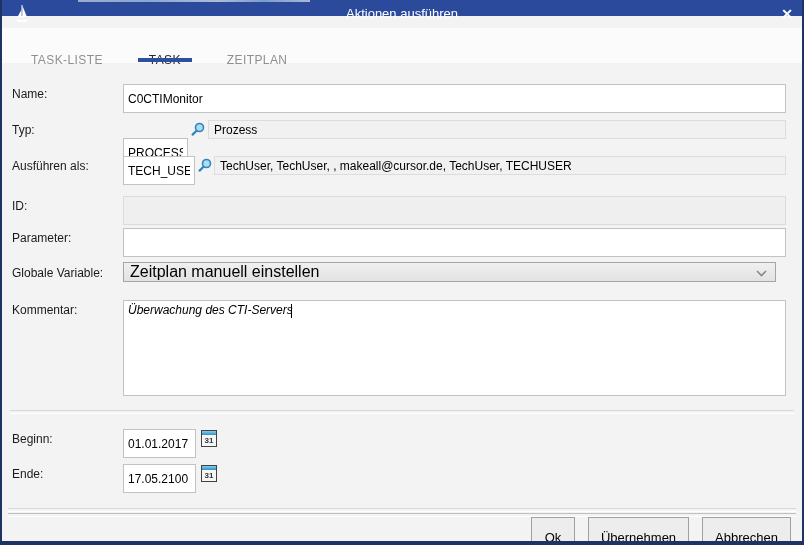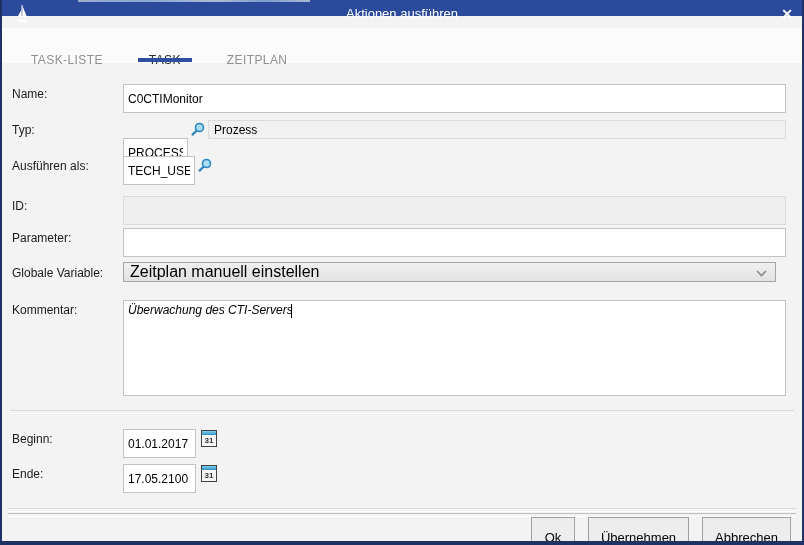--- a/index.html
+++ b/index.html
@@ -91,20 +91,21 @@
     <line x1="5.5" y1="8.8" x2="1.6" y2="12.6" stroke="#2e86c1" stroke-width="2.2" stroke-linecap="round"></line>
   </svg>
   <div class="rofield" style="top:120px;left:208px;width:578px">Prozess</div>
 
   <div class="lbl" style="top:159px">Ausführen als:</div>
   <input class="field" style="top: 156px; left: 123px; width: 72px;" type="text" value="TECH_USER">
   <svg class="lookup-icon" style="top:158px;left:198px" viewBox="0 0 14 14">
     <circle cx="8.5" cy="5.5" r="4" fill="#aadcf2" stroke="#2e86c1" stroke-width="1.6"></circle>
     <line x1="5.5" y1="8.8" x2="1.6" y2="12.6" stroke="#2e86c1" stroke-width="2.2" stroke-linecap="round"></line>
   </svg>
+  <div class="rofield" style="top:156px;left:214px;width:572px">TechUser, TechUser, , makeall@cursor.de, TechUser, TECHUSER</div>
 
   <div class="lbl" style="top:199px">ID:</div>
   <input class="field" style="top: 196px; left: 123px; width: 663px;" type="text" disabled="" value="">
 
   <div class="lbl" style="top:231px">Parameter:</div>
   <input class="field" style="top: 228px; left: 123px; width: 663px;" type="text" value="">
 
   <div class="lbl" style="top:266px">Globale Variable:</div>
   <div class="dropdown" style="top:262px;left:123px;width:653px">
     <span>Zeitplan manuell einstellen</span>

